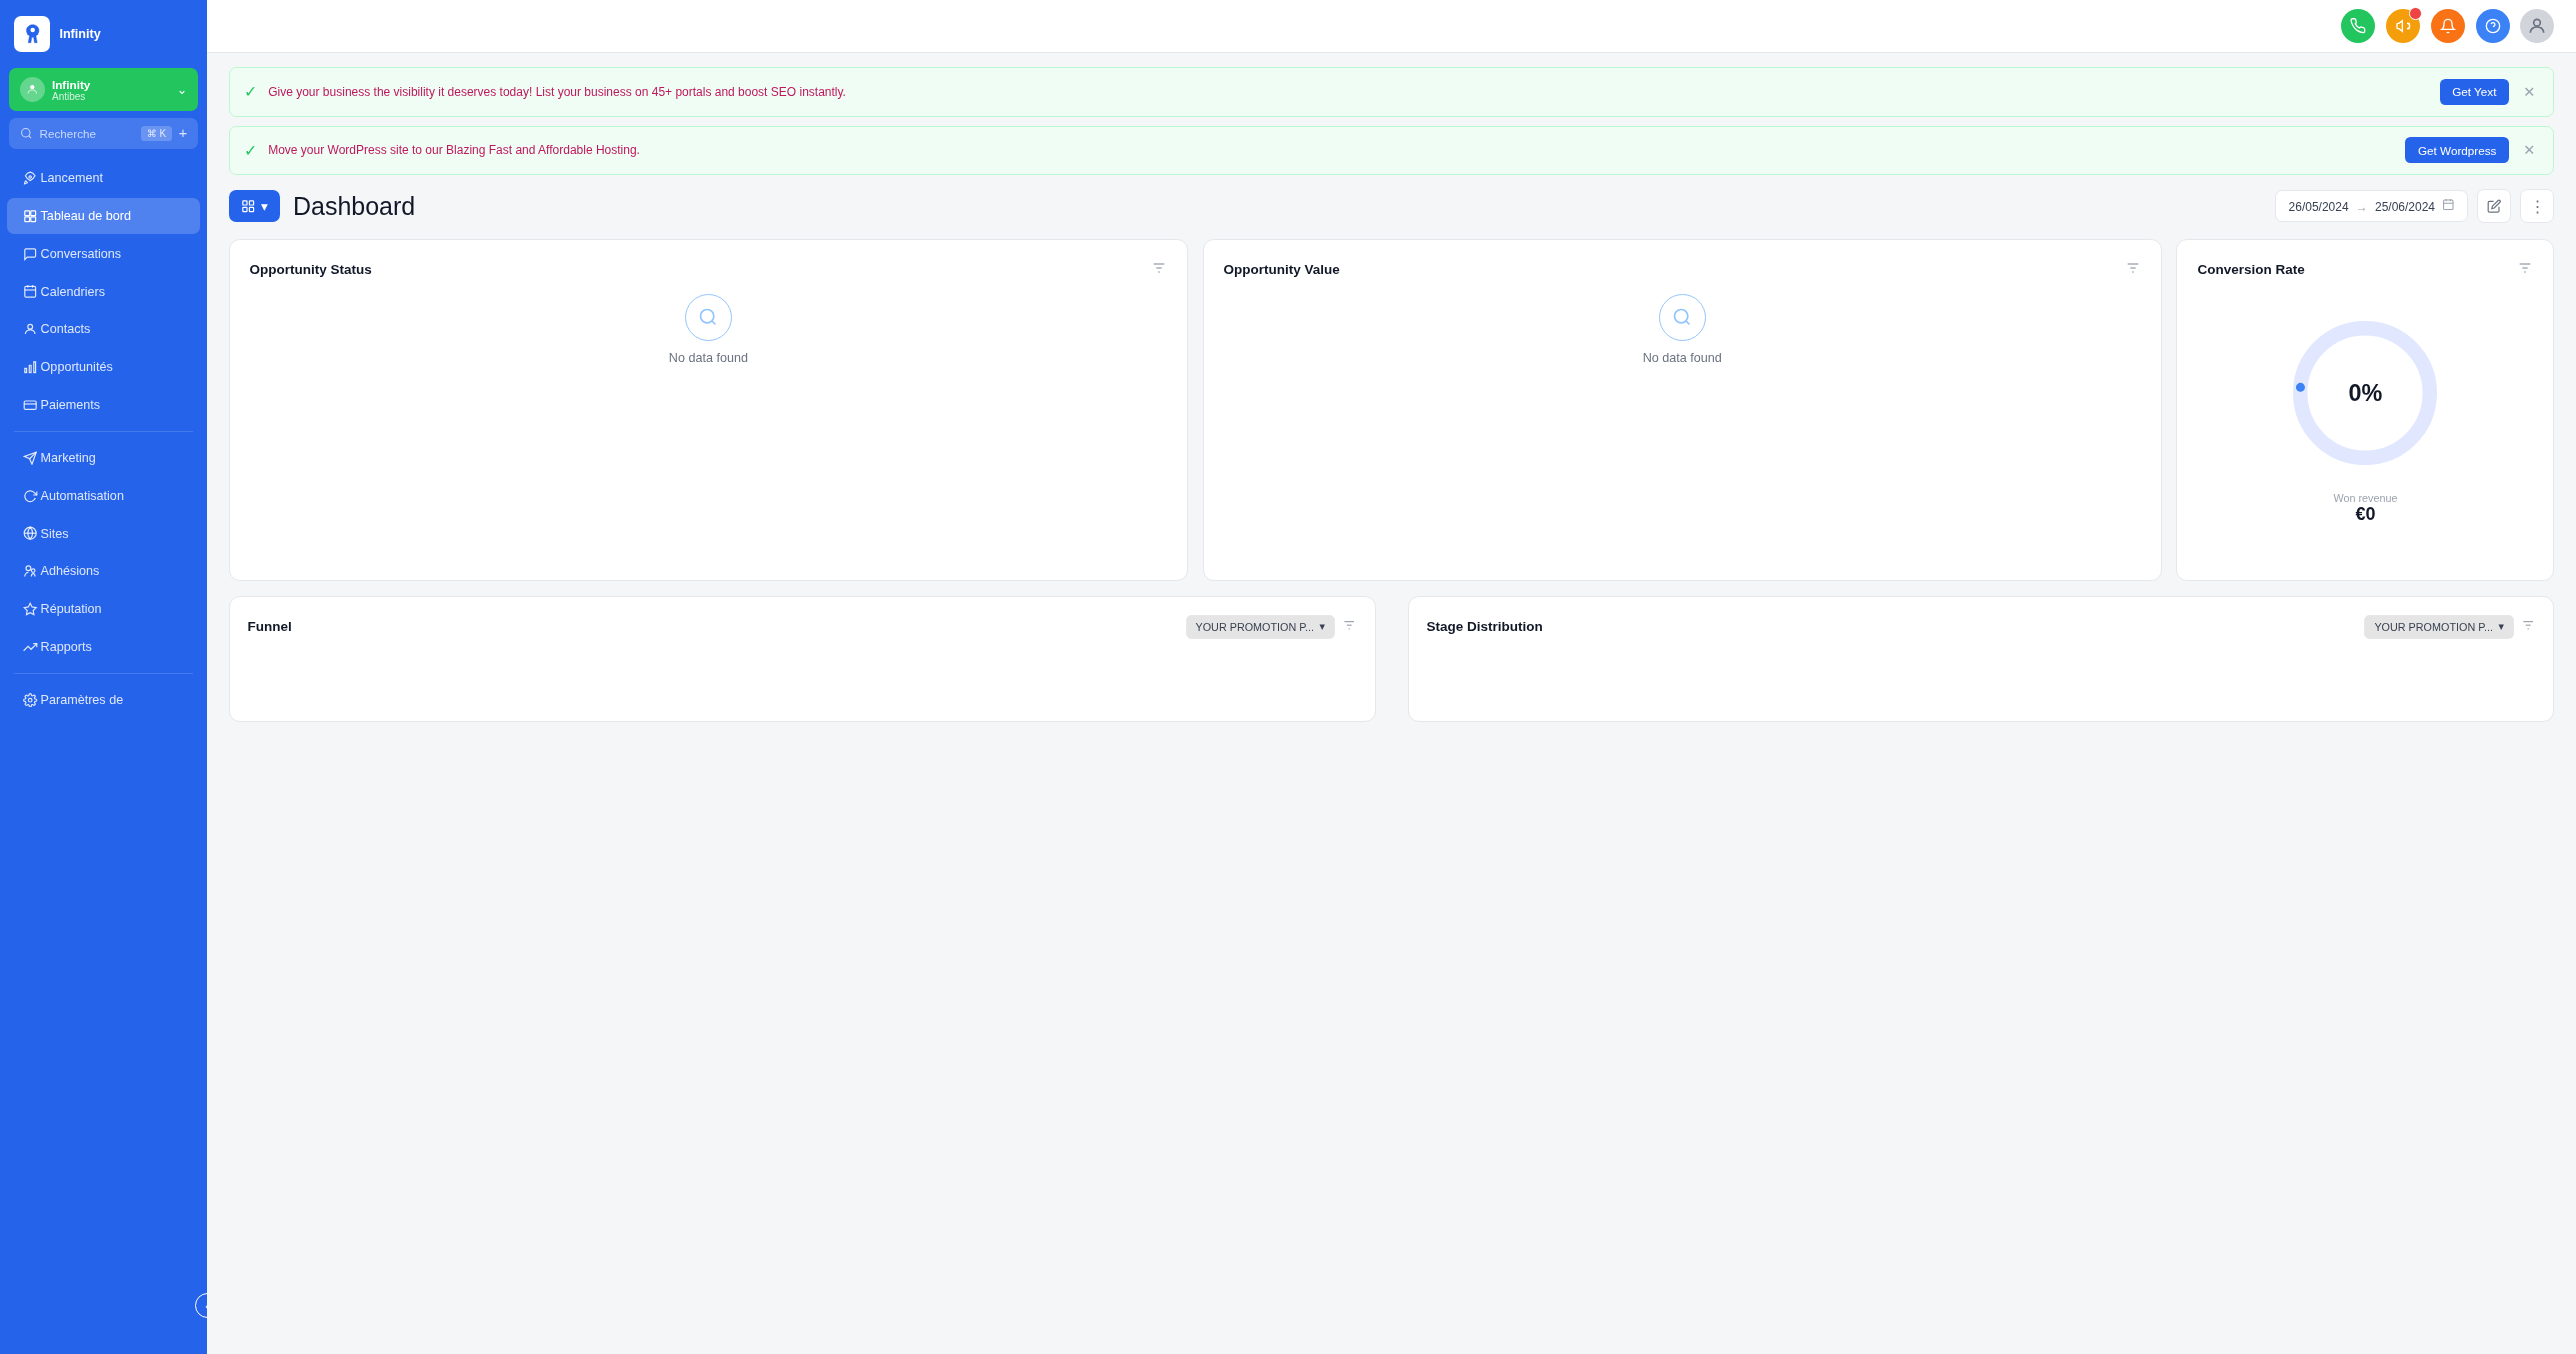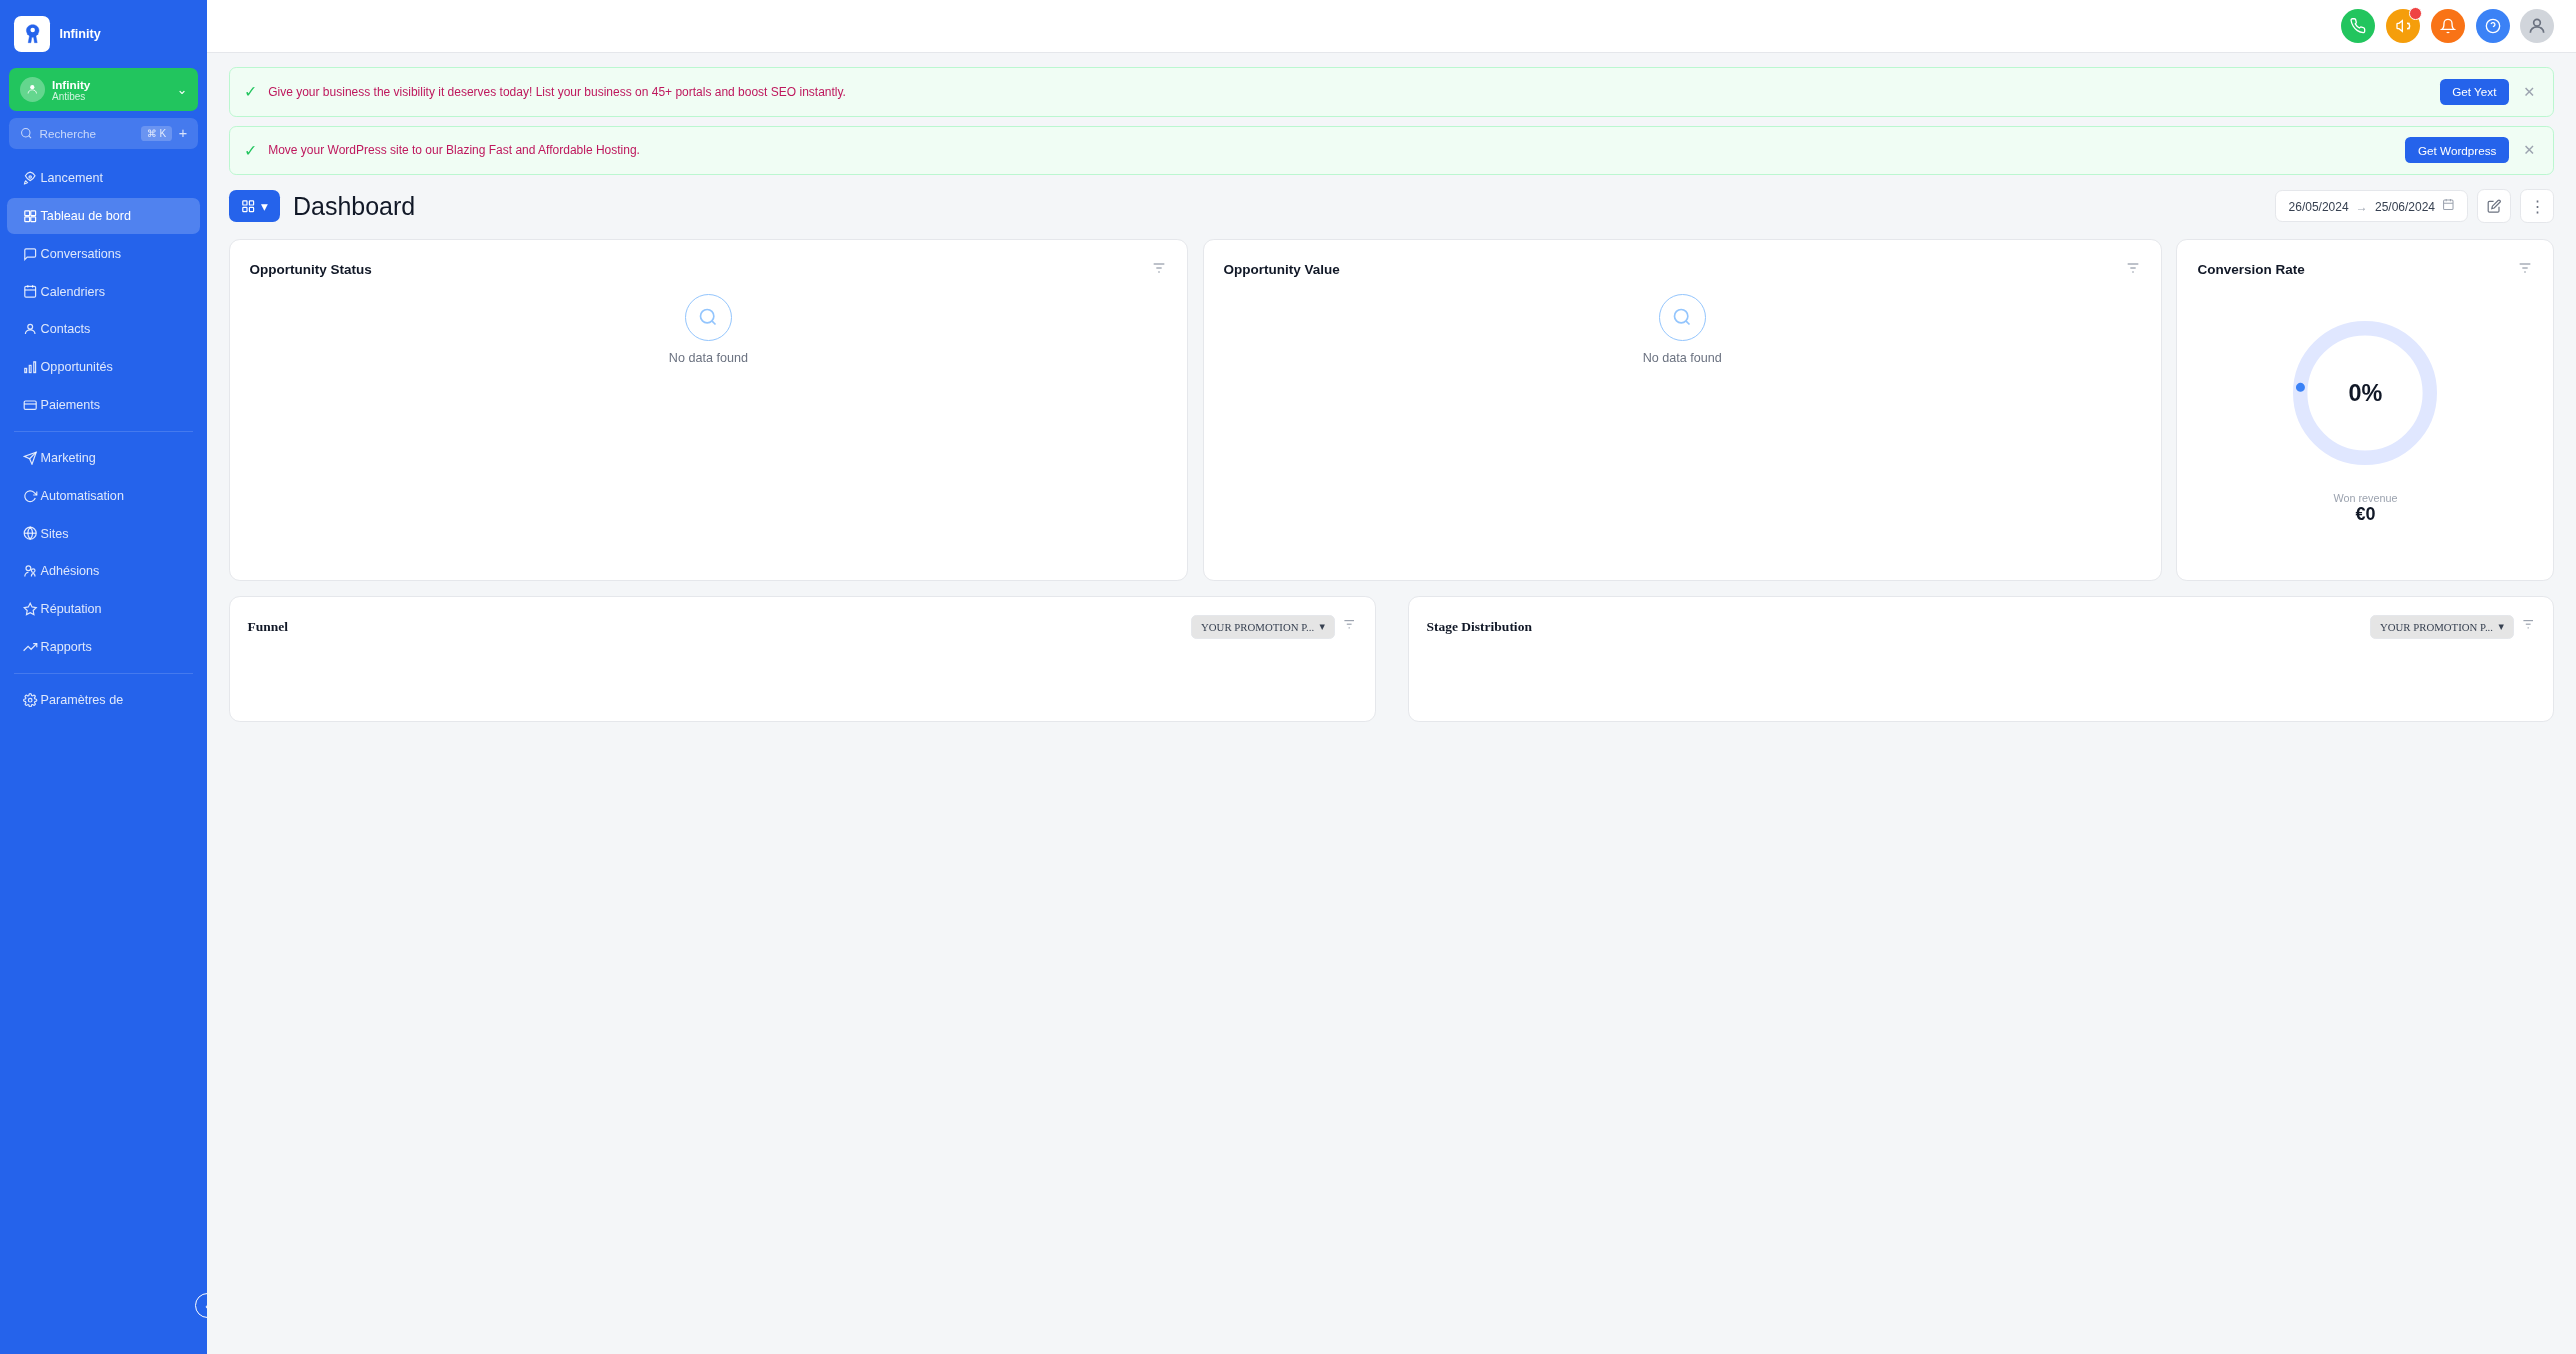--- a/index.html
+++ b/index.html
@@ -303,21 +303,20 @@
     .donut-percent { font-size: 23.4px; font-weight: 600; color: #111827; }
     .won-revenue { text-align: center; margin-top: 4px; }
     .won-revenue-label { font-size: 10.8px; color: #9ca3af; }
     .won-revenue-value { font-size: 18px; font-weight: 600; color: #111827; }
 
     
     .cards-grid2 {
       display: grid;
       grid-template-columns: 1fr 1fr;
       gap: 32px;
-      font-family: Liberation Serif, serif;
     }
     .card2 {
       background: white;
       border-radius: 10.8px;
       border: 0.9px solid #e5e7eb;
       padding: 18px;
       min-height: 126px;
     }
     .card2-header {
       display: flex;

